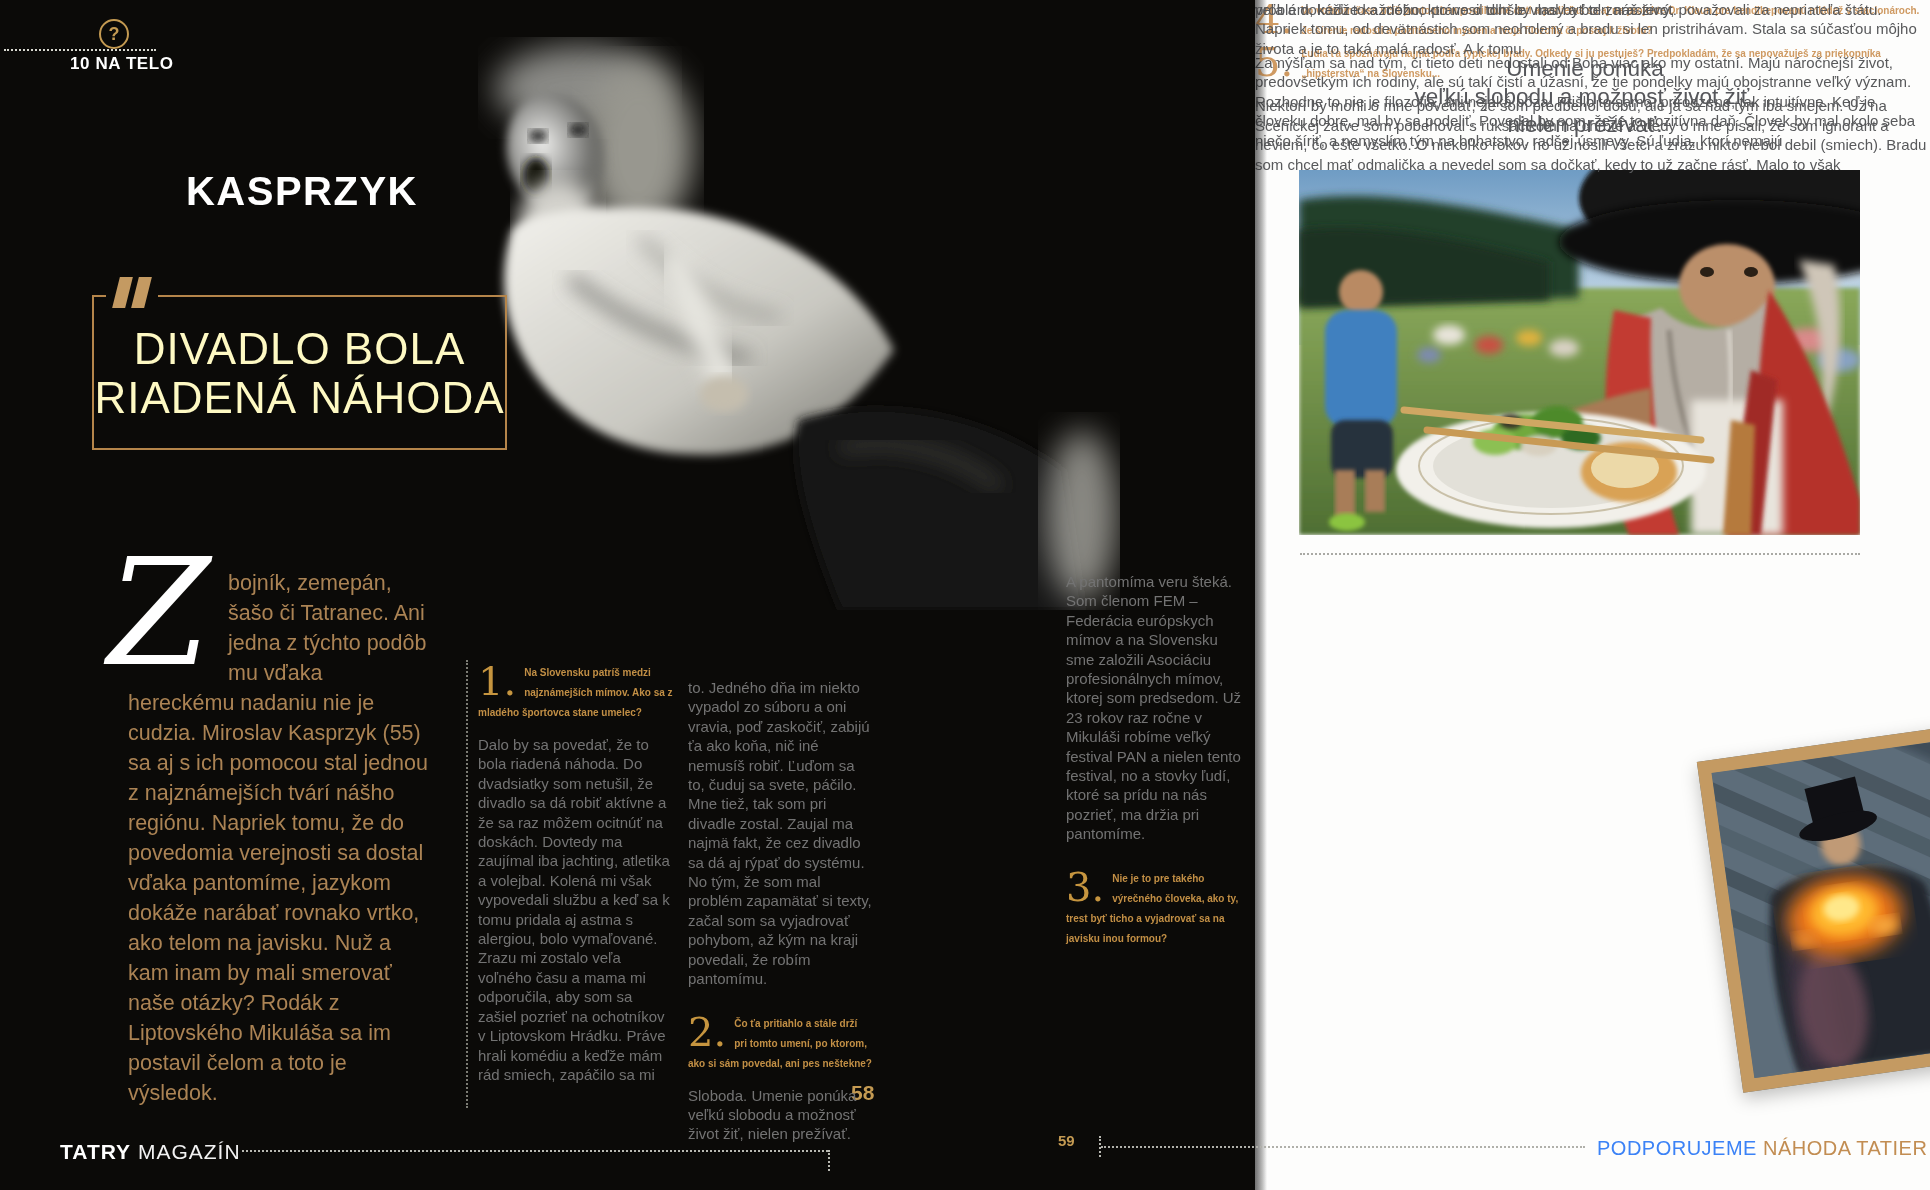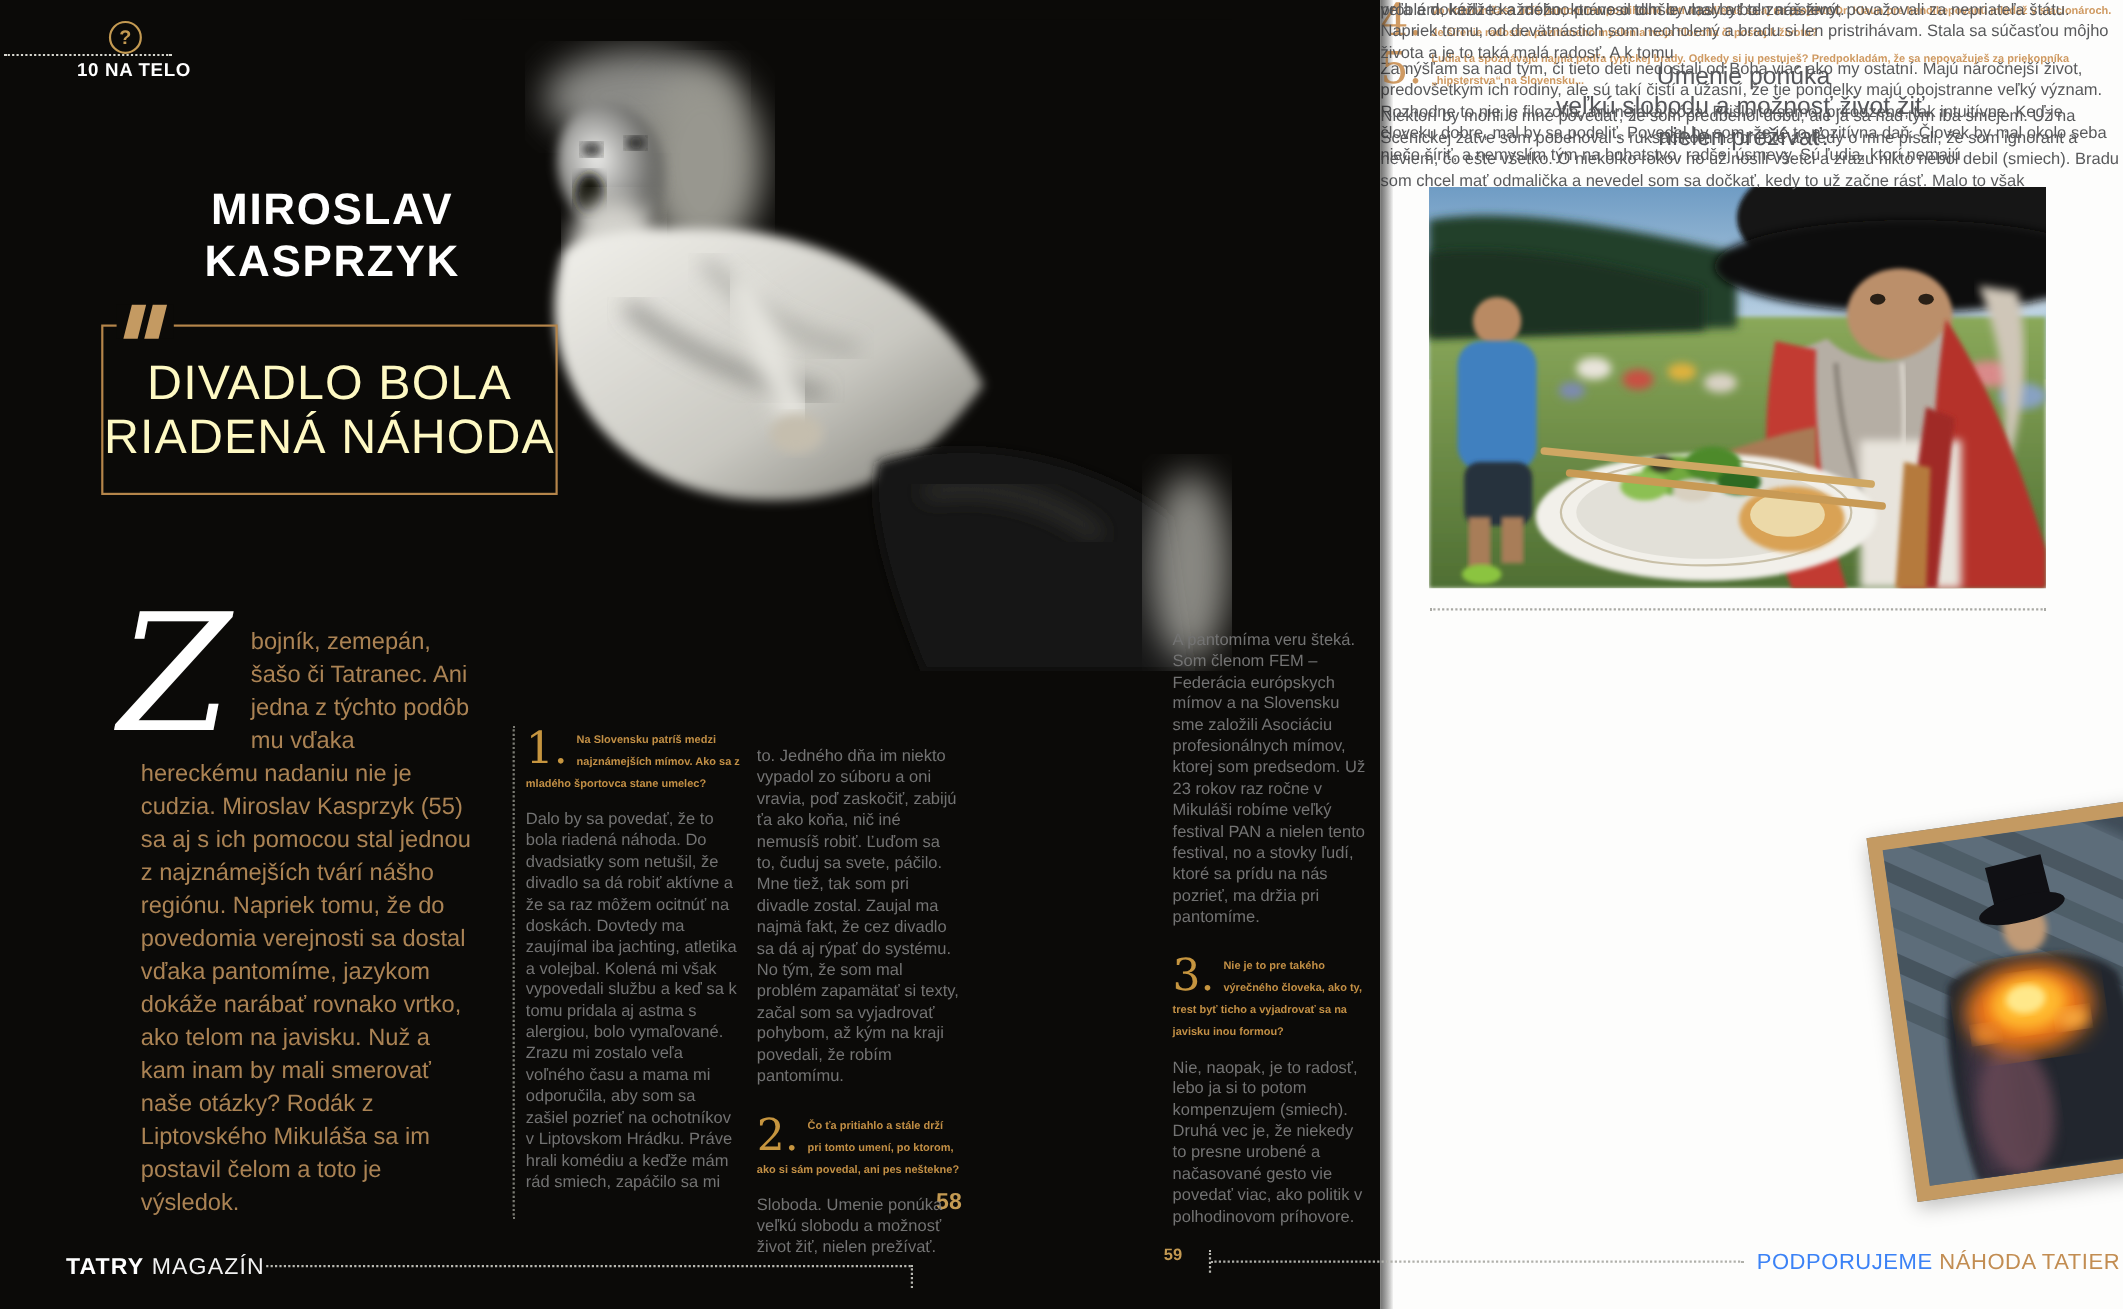--- a/index.html
+++ b/index.html
@@ -149,21 +149,20 @@
       </svg>
     </div>
 
     <div class="kicker-icon">
       <span>?</span>
     </div>
     <div class="kicker-line"></div>
     <div class="kicker-label">10 NA TELO</div>
 
     <h1 class="headline">
-      <span>MIROSLAV</span>
       <span>KASPRZYK</span>
     </h1>
 
     <div class="quote-box">
       <span class="quote-mark"><i></i><i></i></span>
       <div class="quote-line">DIVADLO BOLA</div>
       <div class="quote-line">RIADENÁ NÁHODA</div>
     </div>
 
     <div class="intro">
@@ -189,21 +188,20 @@
       </div>
       <p class="answer">Sloboda. Umenie ponúka veľkú slobodu a možnosť život žiť, nielen prežívať.</p>
     </div>
 
     <div class="col col-3">
       <p class="answer">A pantomíma veru šteká. Som členom FEM – Federácia európskych mímov a na Slovensku sme založili Asociáciu profesionálnych mímov, ktorej som predsedom. Už 23 rokov raz ročne v Mikuláši robíme veľký festival PAN a nielen tento festival, no a stovky ľudí, ktoré sa prídu na nás pozrieť, ma držia pri pantomíme.</p>
       <div class="question">
         <span class="q-num">3.</span>
         <span class="q-text">Nie je to pre takého výrečného človeka, ako ty, trest byť ticho a vyjadrovať sa na javisku inou formou?</span>
       </div>
-      <p class="answer">Nie, naopak, je to radosť, lebo ja si to potom kompenzujem (smiech). Druhá vec je, že niekedy to presne urobené a načasované gesto vie povedať viac, ako politik v polhodinovom príhovore.</p>
     </div>
 
     <div class="footer-brand">
       <b>TATRY</b>
       <span>MAGAZÍN</span>
     </div>
     <div class="fl-line"></div>
     <div class="fl-tick"></div>
     <div class="fl-num">58</div>
   </section>

